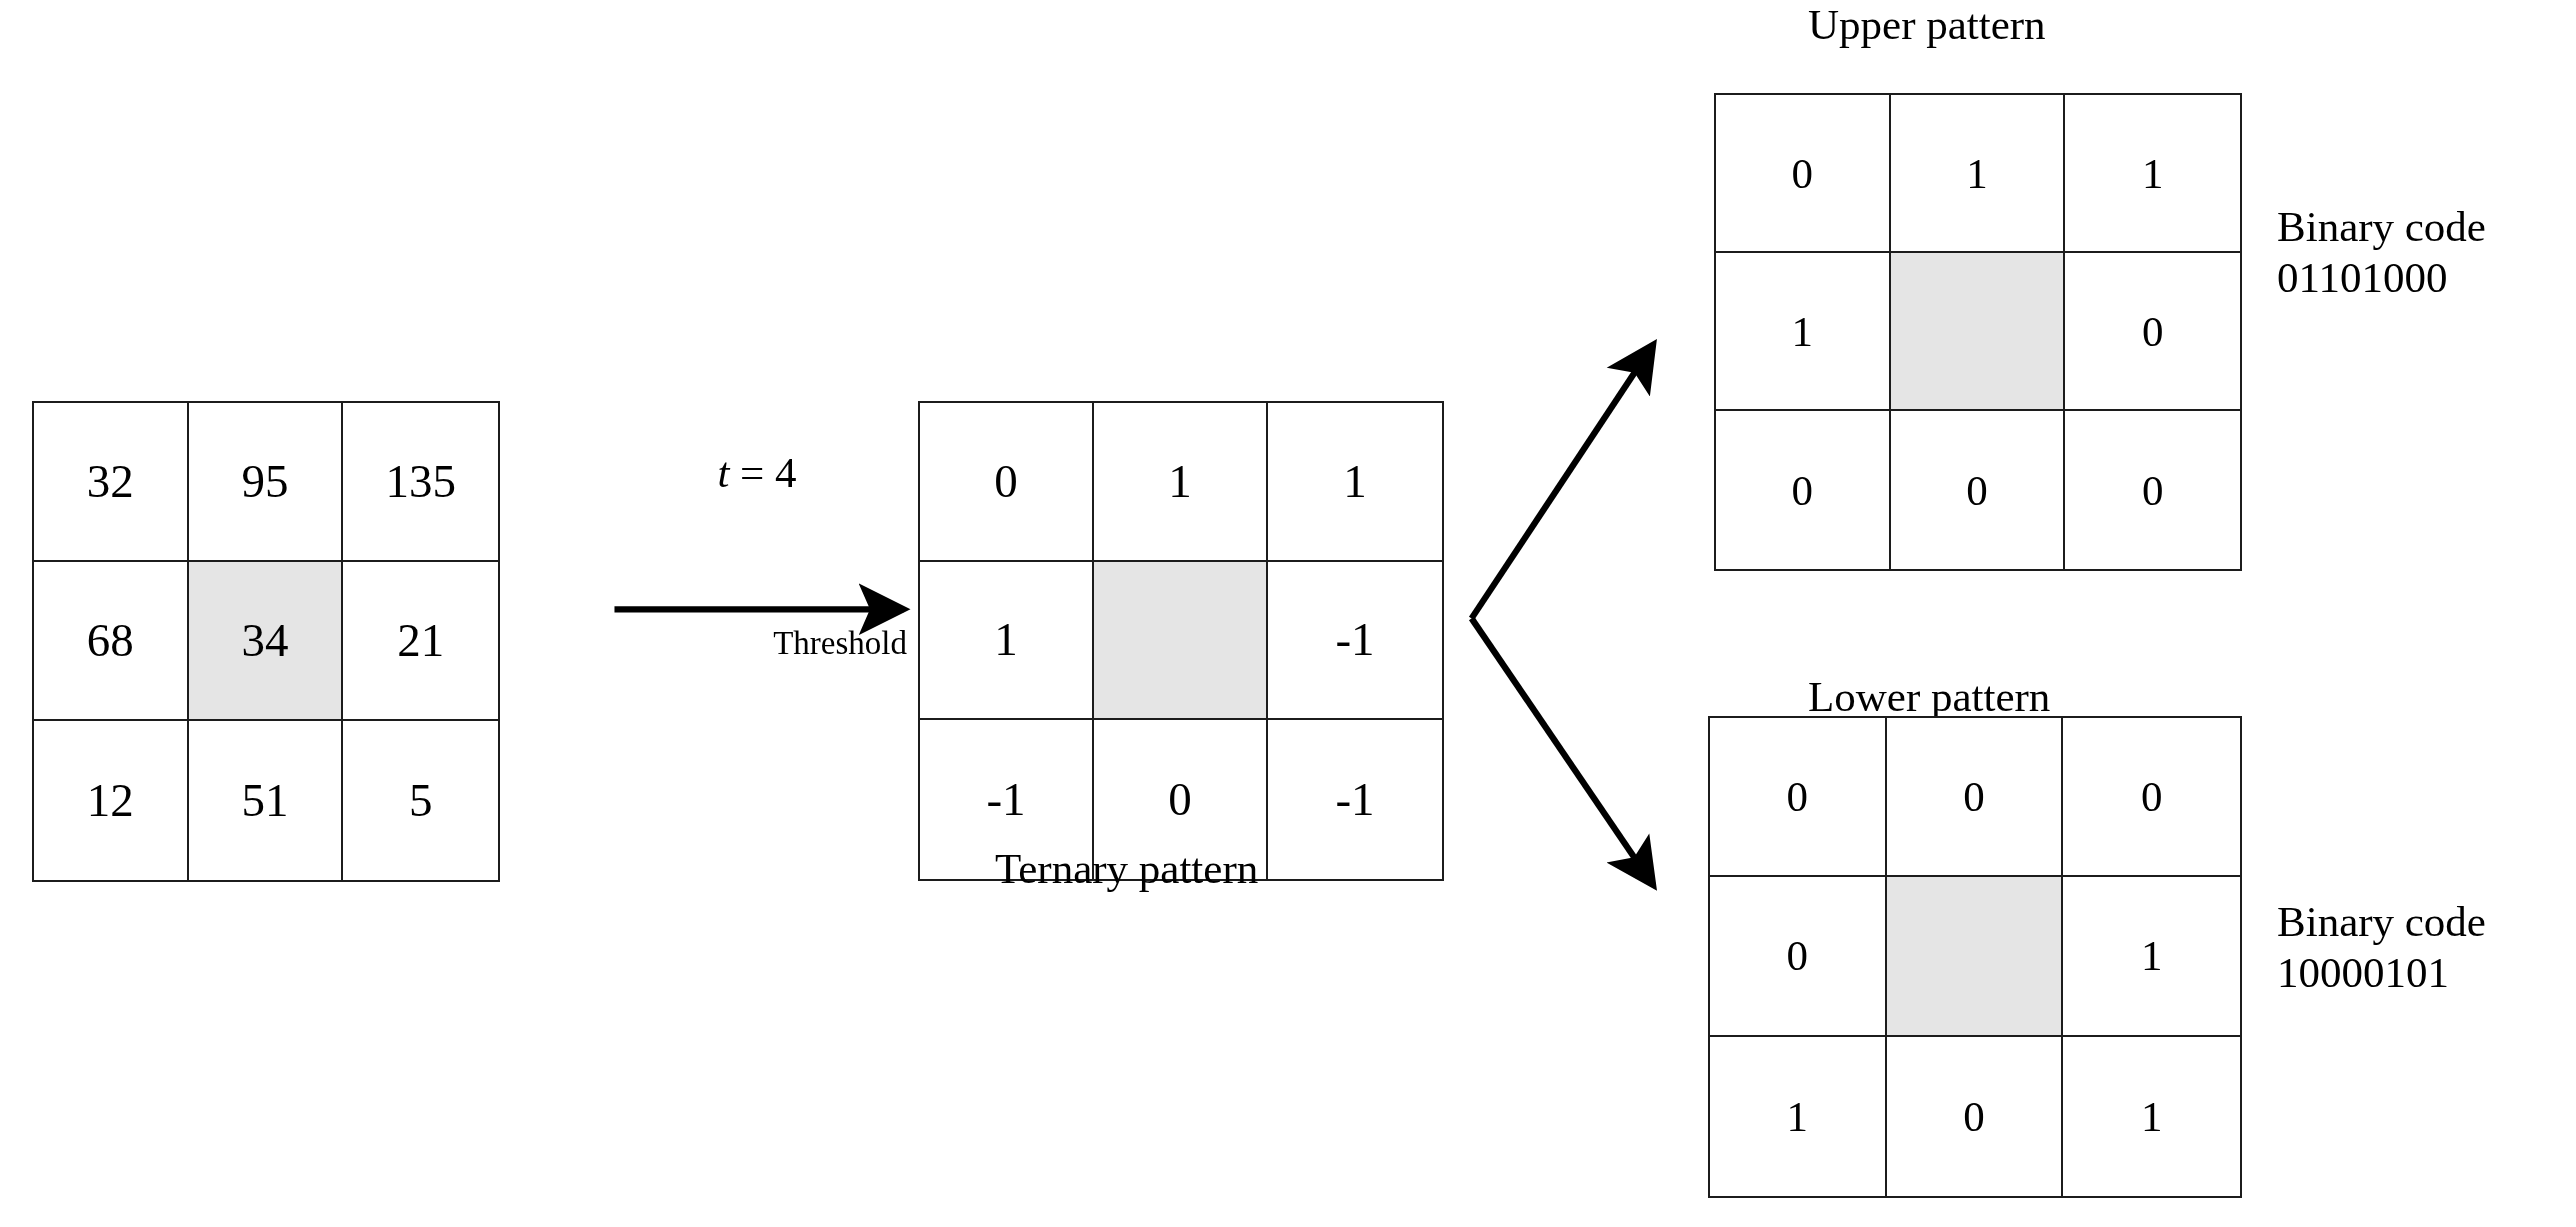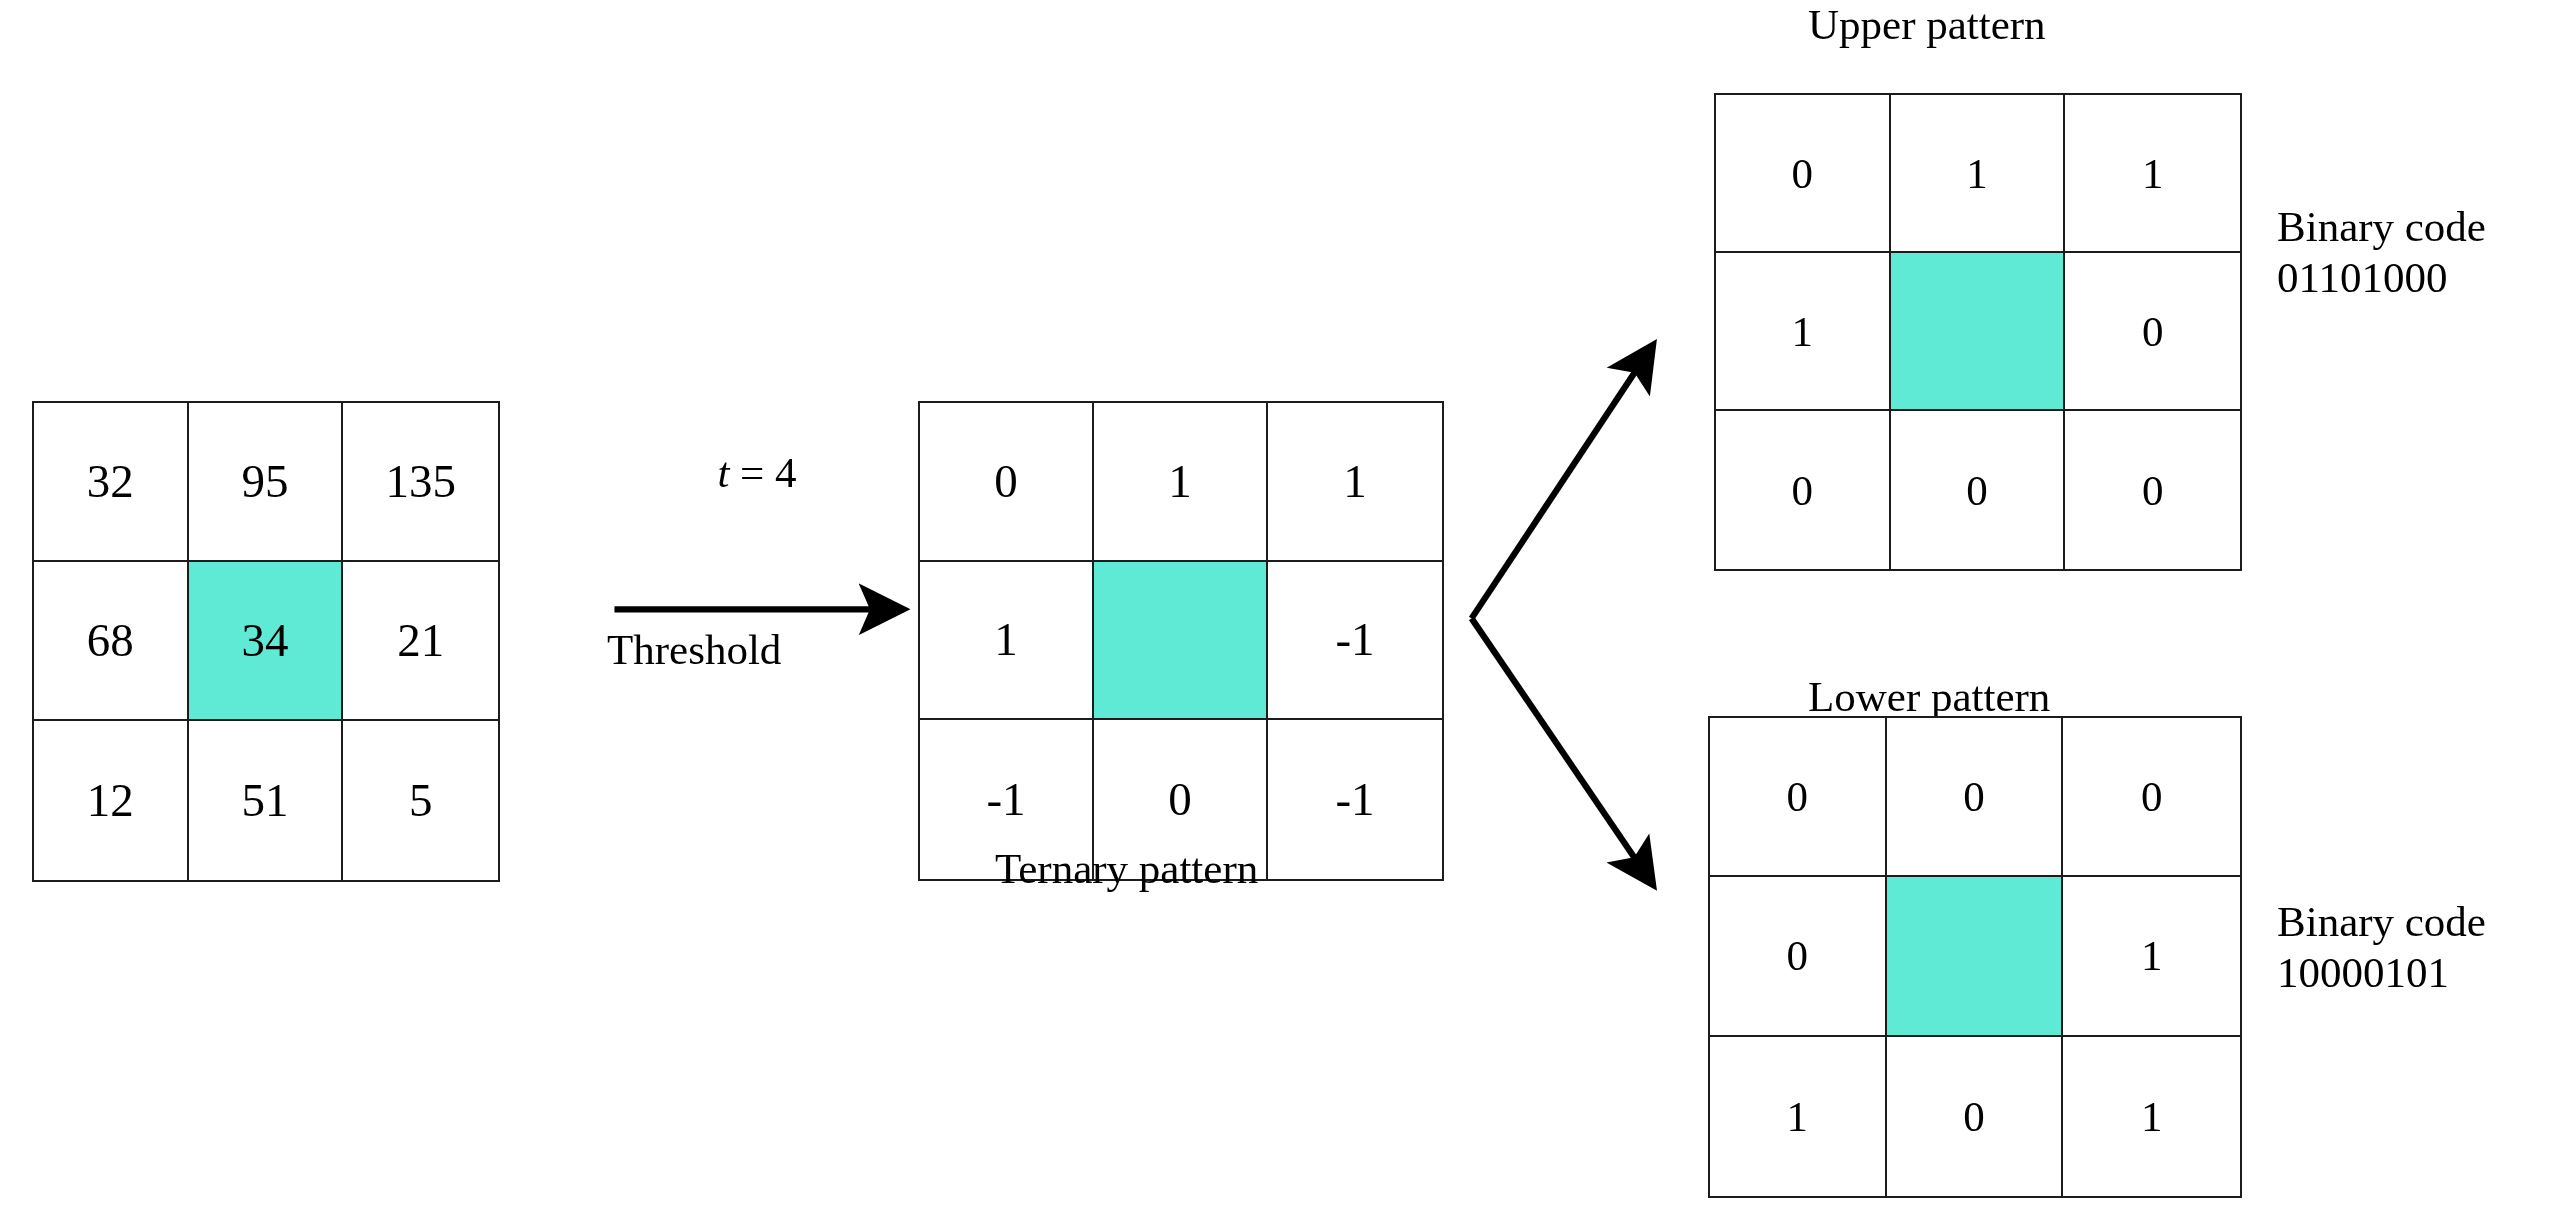--- a/index.html
+++ b/index.html
@@ -35,21 +35,21 @@
     align-items: center;
     justify-content: center;
     border-right: 2.8px solid #1c1c1c;
     border-bottom: 2.8px solid #1c1c1c;
     background: #ffffff;
     line-height: 1;
     font-weight: 400;
   }
   .cell.col3 { border-right: none; }
   .cell.row3 { border-bottom: none; }
-  .cell.shaded { background: #5eead4; }
+  .cell.shaded { background: #e5e5e5; }
 
   
   #pixel-grid {
     left: 32px;
     top: 401px;
     width: 468px;
     height: 481px;
     font-size: 47px;
   }
   
@@ -117,22 +117,22 @@
     white-space: nowrap;
   }
   #threshold-block .math-t {
     font-style: italic;
   }
   #threshold-label {
     position: absolute;
     left: 607px;
     top: 625px;
     width: 300px;
-    text-align: left;
-    font-size: 43px;
+    text-align: right;
+    font-size: 33px;
     white-space: nowrap;
   }
 
   
   #arrows {
     position: absolute;
     left: 0;
     top: 0;
     width: 2576px;
     height: 1227px;

